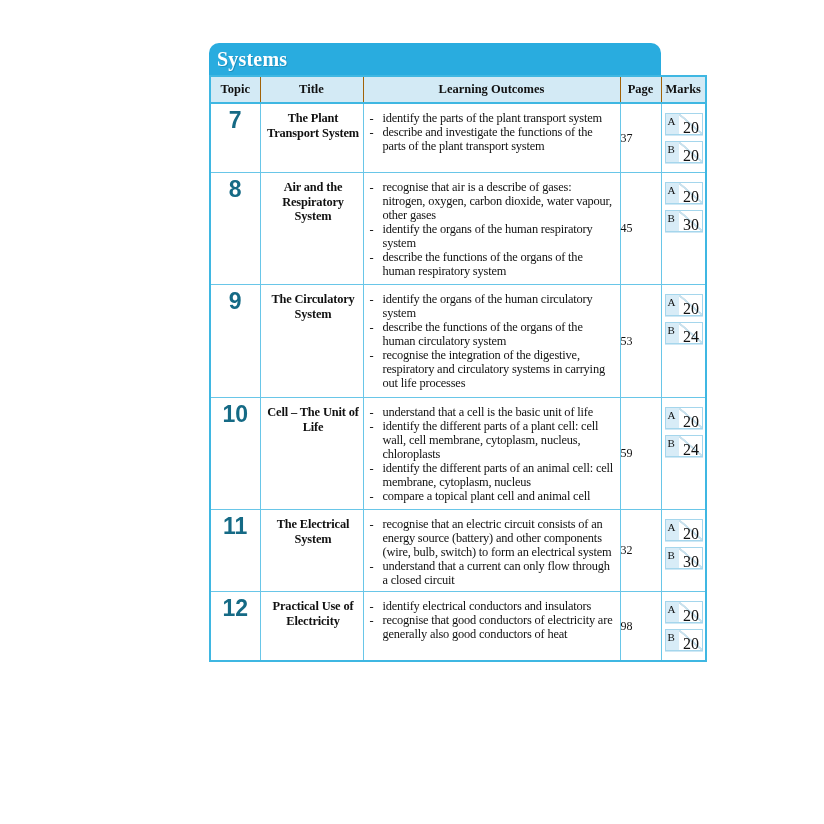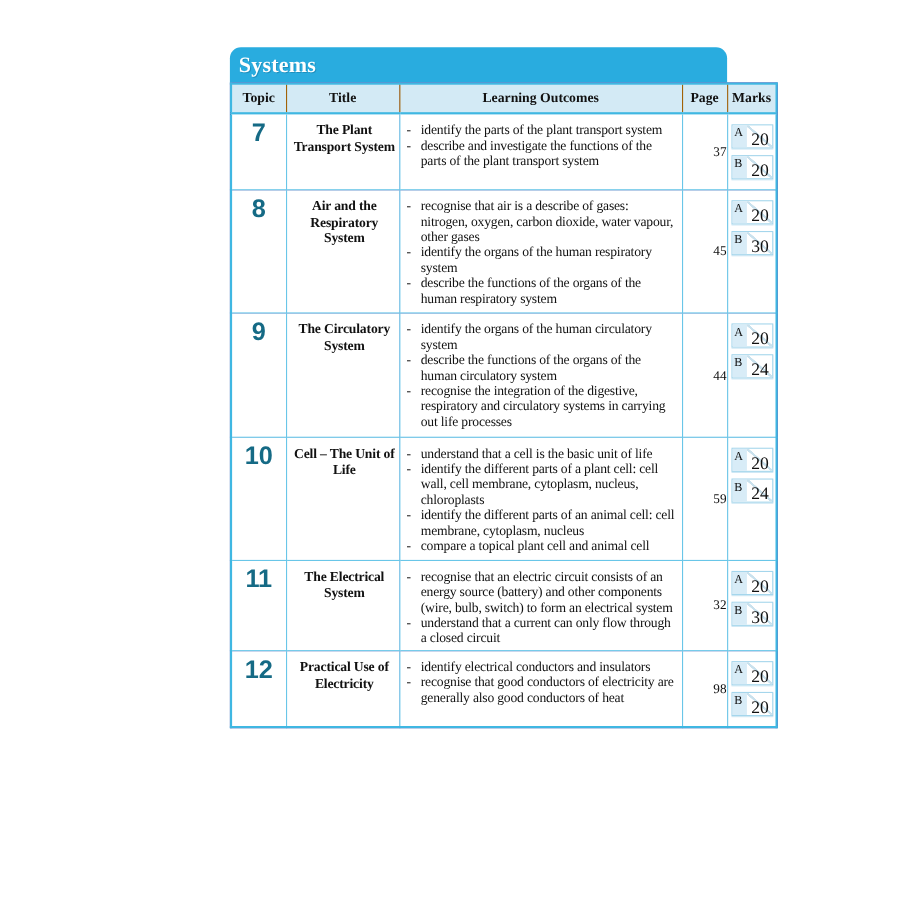--- a/index.html
+++ b/index.html
@@ -100,21 +100,21 @@
     line-height: 14px;
     padding: 7px 4px 4px 6px;
     letter-spacing: -0.18px;
   }
   .outcome { display: flex; }
   .outcome .dash { flex: 0 0 13px; }
   .outcome .otext { flex: 1 1 auto; }
 
   td.page-cell {
     vertical-align: middle;
-    text-align: right;
+    text-align: left;
     font-size: 12px;
   }
   td.marks-cell {
     padding: 9px 2px 3px 3px;
   }
   .mark-box {
     display: flex;
     height: 20px;
     border: 1px solid #a5d6ec;
     margin-bottom: 6px;
@@ -243,21 +243,21 @@
               </div>
               <div class="outcome">
                 <span class="dash">-</span>
                 <span class="otext">describe the functions of the organs of the human circulatory system</span>
               </div>
               <div class="outcome">
                 <span class="dash">-</span>
                 <span class="otext">recognise the integration of the digestive, respiratory and circulatory systems in carrying out life processes</span>
               </div>
             </td>
-    <td class="page-cell">44</td>
+    <td class="page-cell">53</td>
     <td class="marks-cell">
               <div class="mark-box">
                 <span class="mark-letter">A</span>
                 <span class="mark-field">
                   <span class="mark-value">20</span>
                 </span>
               </div>
               <div class="mark-box">
                 <span class="mark-letter">B</span>
                 <span class="mark-field">

